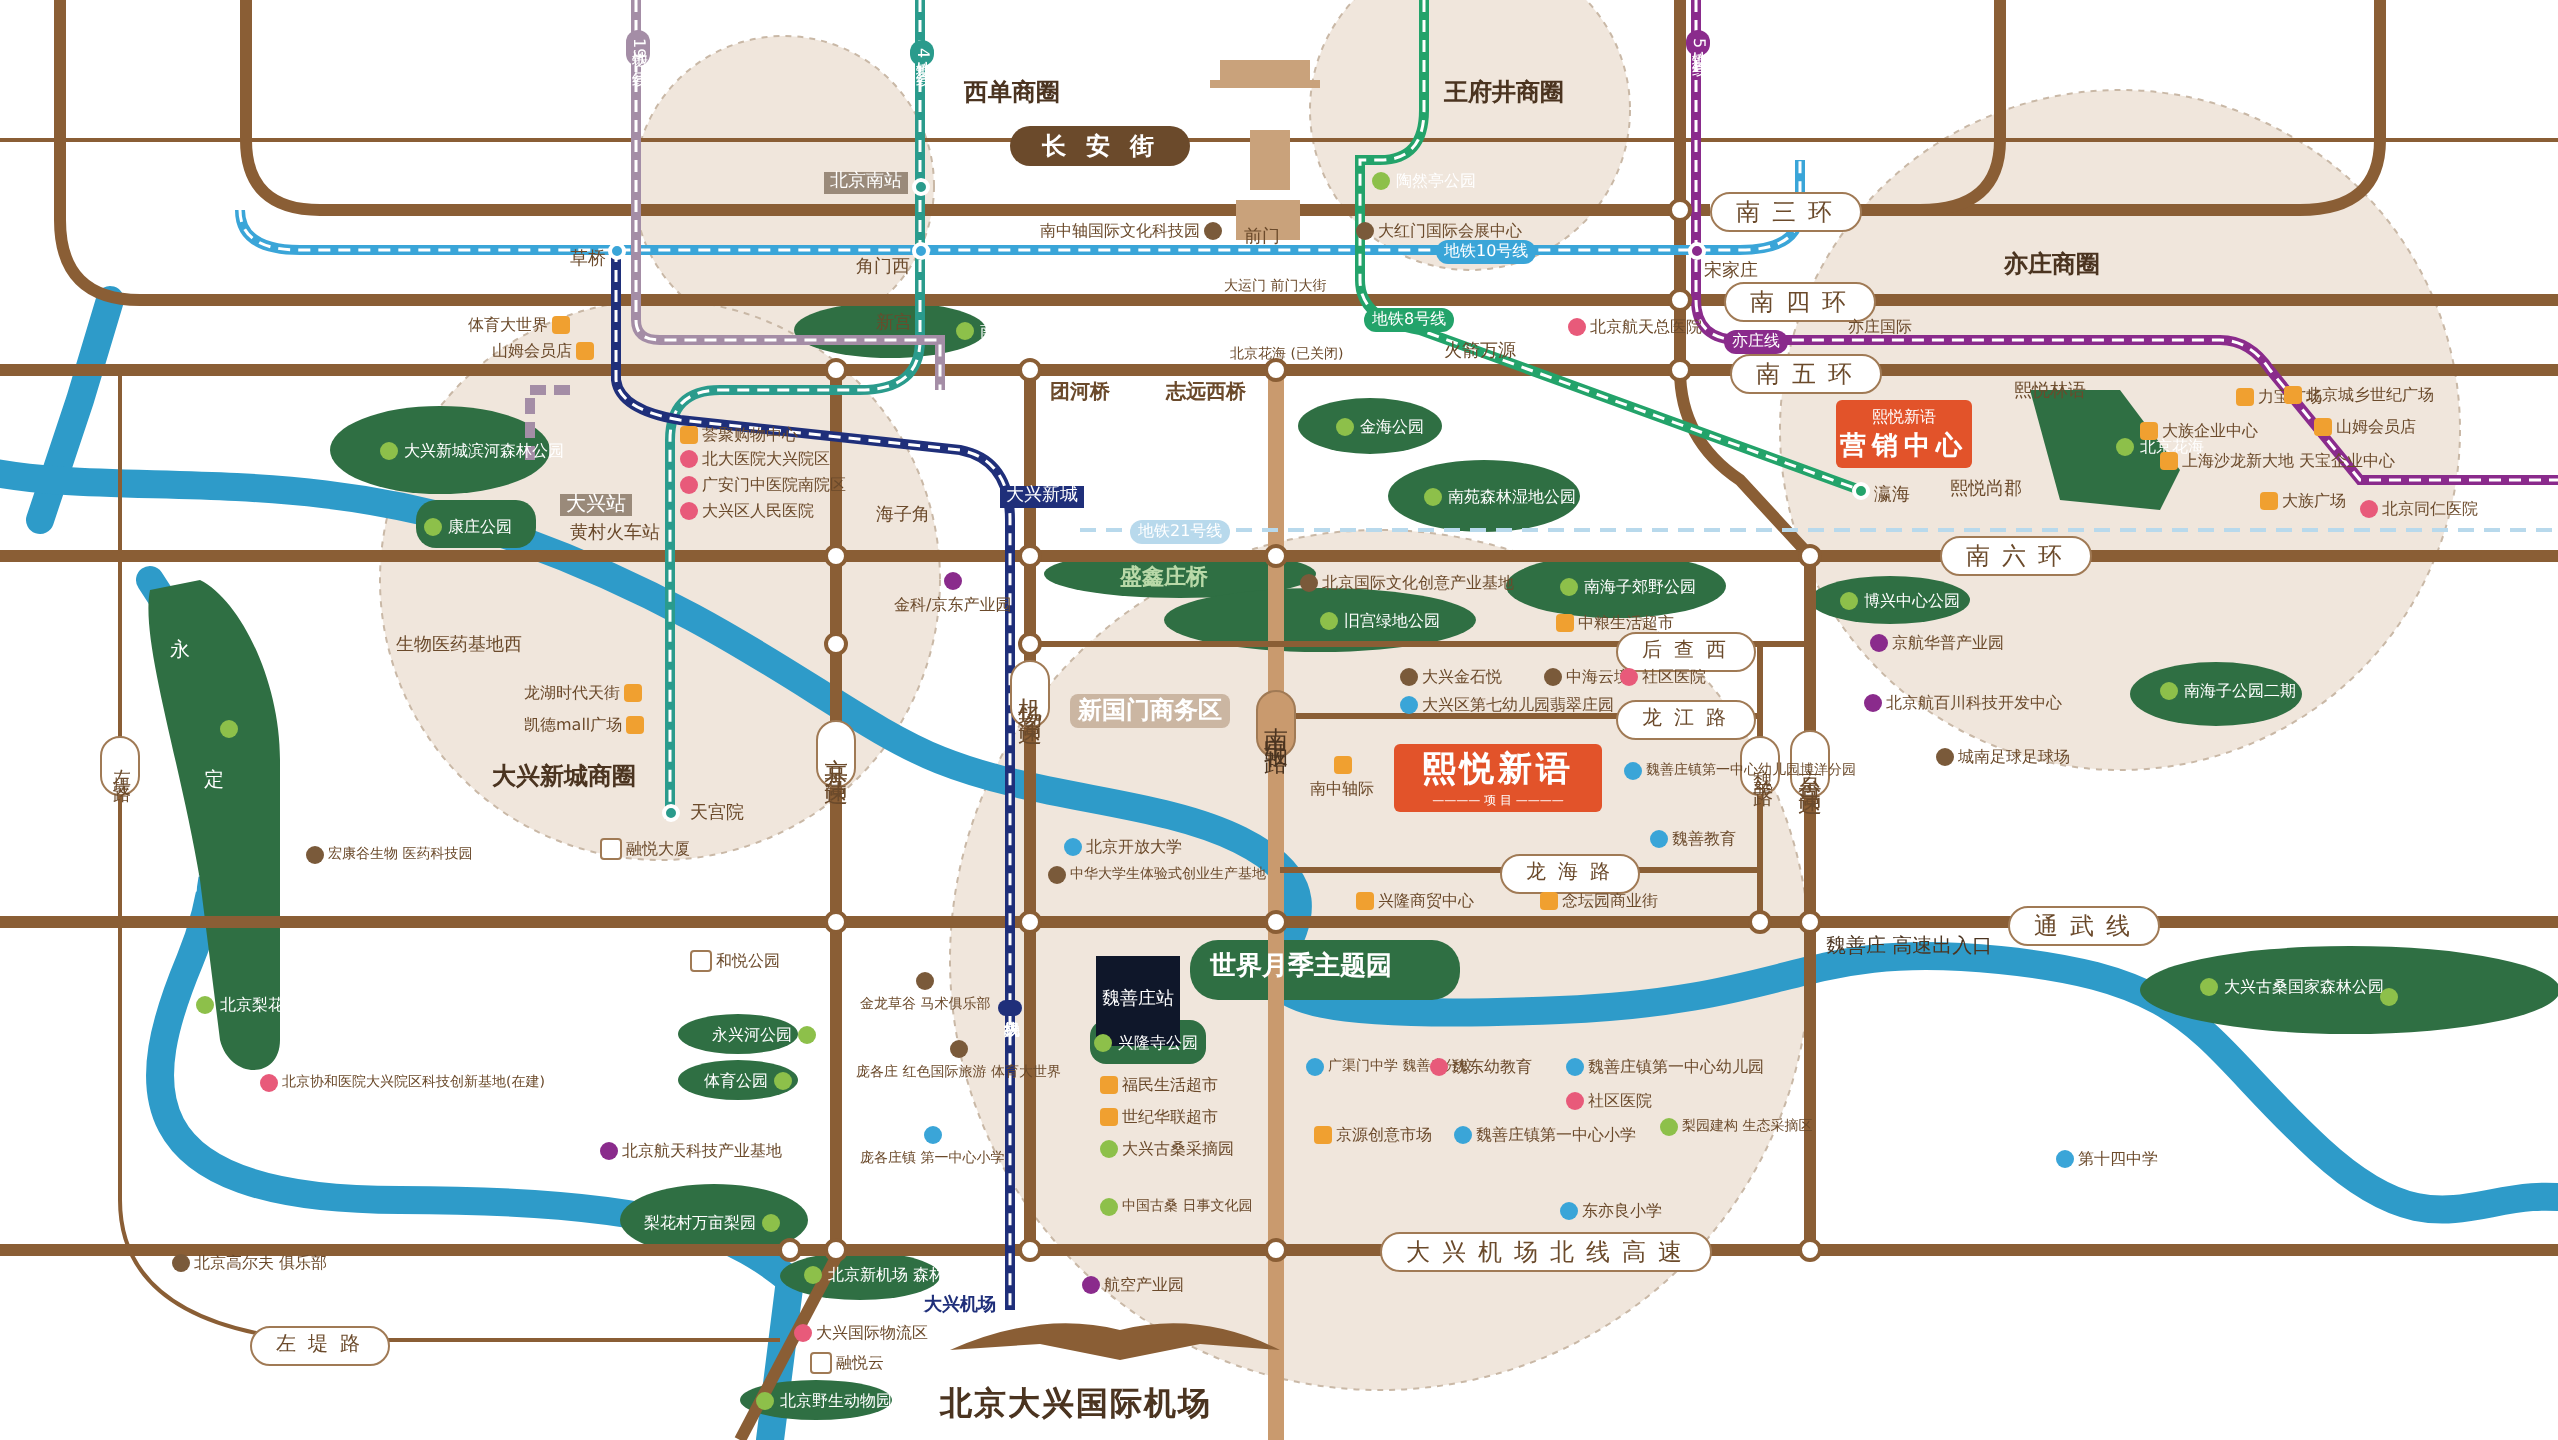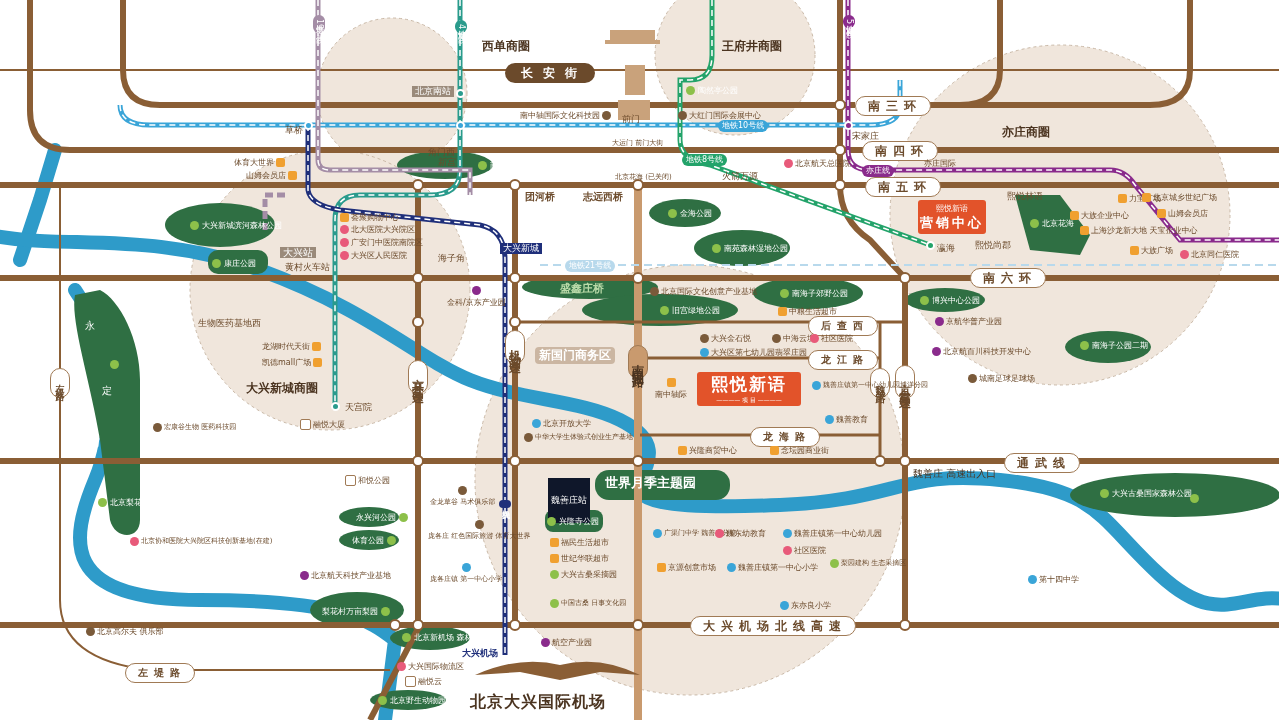--- a/index.html
+++ b/index.html
@@ -1,20 +1,20 @@
 <!DOCTYPE html>
 <html><head>
 <meta charset="utf-8">
 <style>
   html,body{margin:0;padding:0;background:#fff;}
   body{width:1279px;height:720px;position:relative;overflow:hidden;font-family:"DejaVu Sans","Liberation Sans",sans-serif;}
   #map{position:absolute;left:0;top:0;width:1279px;height:720px;}
   .lbl{position:absolute;font-size:9px;color:#6b4a2b;white-space:nowrap;line-height:11px;}
   .lbl.w{color:#fff;}
-  .road-tag{position:absolute;background:#fff;border:1px solid #a07a55;border-radius:10px;color:#6b4a2b;font-weight:bold;font-size:12px;letter-spacing:6px;padding:1px 8px 1px 12px;white-space:nowrap;line-height:16px;}
+  .road-tag{position:absolute;background:#fff;border:1px solid #a07a55;border-radius:10px;color:#6b4a2b;font-weight:normal;font-size:12px;letter-spacing:6px;padding:1px 8px 1px 12px;white-space:nowrap;line-height:16px;}
   .road-tag.v{writing-mode:vertical-rl;letter-spacing:4px;padding:8px 1px;font-size:12px;}
   .dark-tag{position:absolute;background:#6b4a2b;color:#fff;font-weight:bold;font-size:12px;letter-spacing:10px;border-radius:10px;padding:2px 8px 2px 16px;line-height:16px;}
   .circle-title{position:absolute;font-size:12px;font-weight:bold;color:#4b3420;white-space:nowrap;}
   .metro-tag{position:absolute;font-size:8px;color:#fff;border-radius:6px;padding:1px 4px;white-space:nowrap;line-height:10px;}
   .metro-tag.v{writing-mode:vertical-rl;padding:4px 1px;}
   .station{position:absolute;width:9px;height:9px;border-radius:50%;border:2px solid #fff;box-sizing:border-box;}
   .poi{position:absolute;display:flex;align-items:center;gap:2px;font-size:8px;color:#6b4a2b;white-space:nowrap;}
   .poi .ic{width:9px;height:9px;border-radius:2px;display:inline-block;flex:none;}
   .poi .ic.c{border-radius:50%;}
   .park-lbl{position:absolute;display:flex;align-items:center;gap:3px;font-size:8px;color:#fff;white-space:nowrap;}
@@ -176,21 +176,21 @@
   <div class="metro-tag v" style="left:843px;top:15px;background:#8a2b8c;">地铁5号线</div>
   <div class="metro-tag" style="left:718px;top:120px;background:#3aa5d8;">地铁10号线</div>
   <div class="metro-tag" style="left:682px;top:154px;background:#23a36a;">地铁8号线</div>
   <div class="metro-tag" style="left:862px;top:165px;background:#8a2b8c;">亦庄线</div>
   <div class="metro-tag" style="left:565px;top:260px;background:#b8d9ec;">地铁21号线</div>
   <div class="metro-tag v" style="left:499px;top:500px;background:#1f2f7a;">大兴机场线</div>
 
   <div class="station" style="left:456px;top:89px;background:#2a9b8c;"></div>
   <div class="lbl" style="left:412px;top:86px;background:#9a8a7a;color:#fff;padding:0 3px;">北京南站</div>
   <div class="station" style="left:456px;top:121px;background:#3aa5d8;"></div>
-  <div class="lbl" style="left:428px;top:147px;">角门西</div>
+  <div class="lbl" style="left:428px;top:129px;">角门西</div>
   <div class="lbl" style="left:438px;top:157px;">新宫</div>
   <div class="station" style="left:304px;top:121px;background:#3aa5d8;"></div>
   <div class="lbl" style="left:285px;top:125px;">草桥</div>
   <div class="station" style="left:844px;top:121px;background:#8a2b8c;"></div>
   <div class="lbl" style="left:852px;top:131px;">宋家庄</div>
   <div class="lbl" style="left:722px;top:171px;">火箭万源</div>
   <div class="station" style="left:926px;top:241px;background:#23a36a;"></div>
   <div class="lbl" style="left:937px;top:243px;">瀛海</div>
   <div class="station" style="left:331px;top:402px;background:#2a9b8c;"></div>
   <div class="lbl" style="left:345px;top:402px;">天宫院</div>
@@ -244,21 +244,21 @@
       <span>康庄公园</span>
     </div>
   <div class="park-lbl" style="left:660px;top:305px;">
       <span class="leaf"></span>
       <span>旧宫绿地公园</span>
     </div>
   <div class="park-lbl" style="left:780px;top:288px;">
       <span class="leaf"></span>
       <span>南海子郊野公园</span>
     </div>
-  <div class="park-lbl" style="left:1030px;top:218px;">
+  <div class="park-lbl" style="left:1058px;top:218px;">
       <span class="leaf"></span>
       <span>北京花海</span>
     </div>
   <div class="park-lbl" style="left:110px;top:360px;flex-direction:column;">
       <span class="leaf"></span>
     </div>
   <div class="park-lbl" style="left:98px;top:497px;">
       <span class="leaf"></span>
       <span>北京梨花庄园</span>
     </div>

